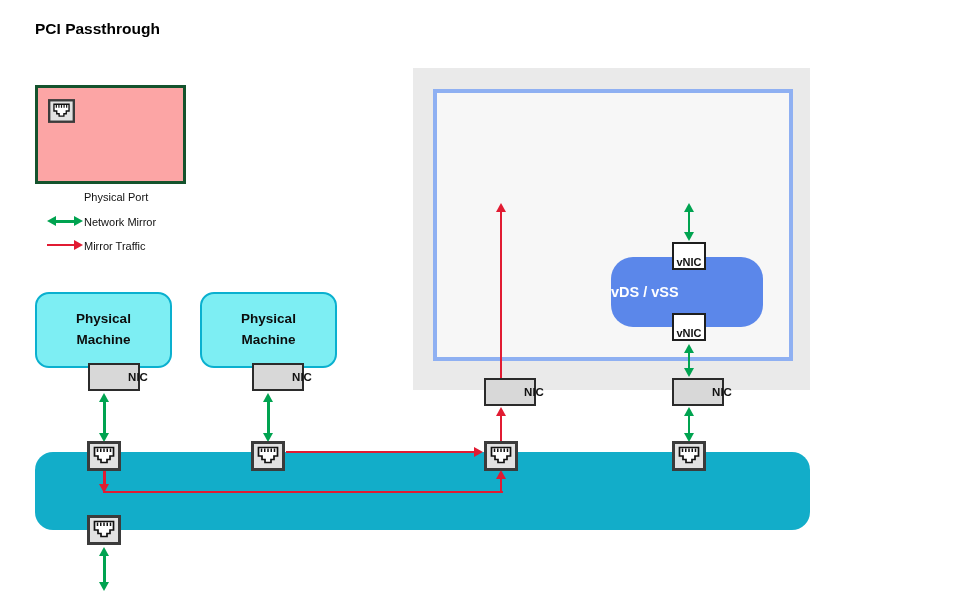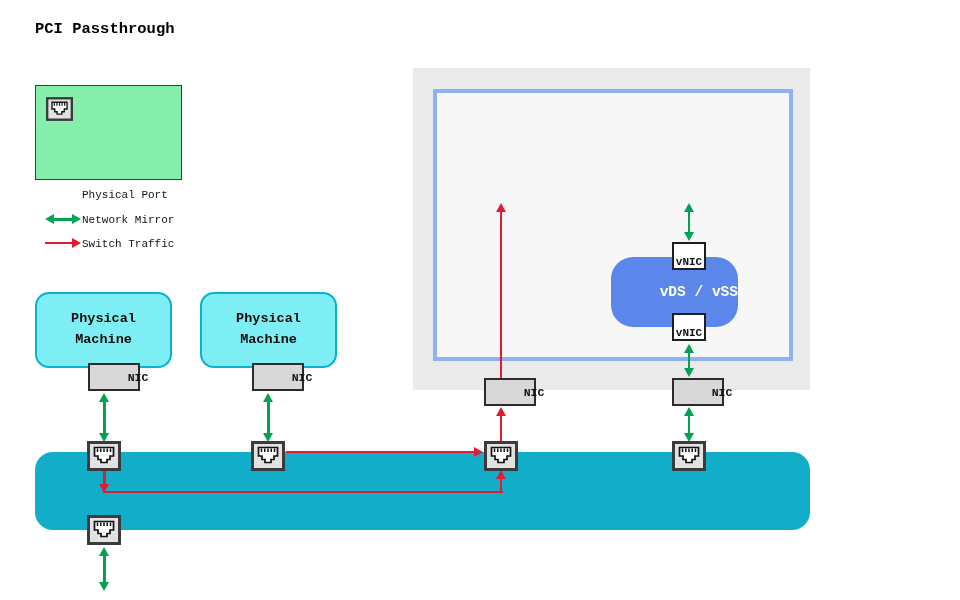--- a/index.html
+++ b/index.html
@@ -1,38 +1,38 @@
 <!DOCTYPE html>
 <html style="--network-traffic: #00a350; --mirror-traffic: #e11b32; --switch-fill: #12adc9; --machine-fill: #7deef3; --machine-border: #0ab0cf; --sensor-fill: #dce8fa; --sensor-border: #2e62c9; --vds-fill: #5b87ea; --esxi-outer: #eaeaea; --esxi-inner: #f7f7f7; --esxi-border: #8fb0f2; --nic-fill: #d8d8d8; --box-border: #2b2b2b;"><head>
 <meta charset="utf-8">
 <style>
   html,body{margin:0;padding:0;background:#fff;}
   .canvas{
     position:relative;width:960px;height:600px;background:#fff;overflow:hidden;
-    font-family:Liberation Mono, monospace;color:#111;
+    font-family:Liberation Sans, sans-serif;color:#111;
   }
   .abs{position:absolute;}
 
   
   .diagram-title{left:35px;top:20px;font-size:15.5px;font-weight:700;color:#000;}
 
   
-  .legend{left:35px;top:85px;width:145px;height:93px;background:#86efac;border:1px solid #14532d;}
+  .legend{left:35px;top:85px;width:145px;height:93px;background:#fca5a5;border:3px solid #14532d;}
   .legend .lbl{position:absolute;left:46px;font-size:11px;line-height:12px;color:#111;}
 
   
   .esxi-outer{left:413px;top:68px;width:397px;height:322px;background:var(--esxi-outer);z-index:1;}
   .esxi-inner{left:433px;top:89px;width:360px;height:272px;background:var(--esxi-inner);
               border:4px solid var(--esxi-border);box-sizing:border-box;z-index:2;}
   .esxi-title{left:433px;top:104px;width:360px;text-align:center;font-size:14px;font-weight:700;z-index:3;}
   .sensor{left:457px;top:139px;width:311px;height:63px;background:var(--sensor-fill);
           border:2.5px solid var(--sensor-border);border-radius:20px;box-sizing:border-box;
           display:flex;align-items:center;justify-content:center;font-size:14.5px;font-weight:700;z-index:3;}
-  .vds{left:611px;top:257px;width:127px;height:70px;background:var(--vds-fill);border-radius:22px;
-       display:flex;align-items:center;justify-content:flex-end;font-size:14.5px;font-weight:700;color:#fff;z-index:3;}
+  .vds{left:611px;top:257px;width:152px;height:70px;background:var(--vds-fill);border-radius:22px;
+       display:flex;align-items:center;justify-content:flex-start;font-size:14.5px;font-weight:700;color:#fff;z-index:3;}
 
   
   .machine{width:137px;height:76px;background:var(--machine-fill);border:2.2px solid var(--machine-border);
            border-radius:14px;box-sizing:border-box;display:flex;flex-direction:column;align-items:center;
            justify-content:center;font-size:13.5px;font-weight:700;line-height:1.55;color:#0c0c0c;z-index:1;}
 
   
   .pswitch{left:35px;top:452px;width:775px;height:78px;background:var(--switch-fill);border-radius:18px;z-index:1;}
   .pswitch-label{left:35px;top:500px;width:775px;text-align:center;color:#fff;font-size:15px;font-weight:700;z-index:2;}
 
@@ -91,21 +91,21 @@
         <use href="#rj45"></use>
       </svg>
     <div class="lbl" style="top:103px">Physical Port</div>
     <div class="arrow-h hl hr green" style="left:9px;top:128px;width:36px">
         <i class="ln"></i>
       </div>
     <div class="lbl" style="top:128px">Network Mirror</div>
     <div class="arrow-h hr red" style="left:9px;top:151.5px;width:36px">
         <i class="ln"></i>
       </div>
-    <div class="lbl" style="top:151.5px">Switch Traffic</div>
+    <div class="lbl" style="top:151.5px">Mirror Traffic</div>
   </div>
 
   <div class="abs esxi-outer"></div>
   <div class="abs esxi-inner"></div>
   <div class="abs vds">
     <span>vDS / vSS</span>
   </div>
 
   <div class="abs vnicbox" style="left:672px;top:242px">
     <span>vNIC</span>

